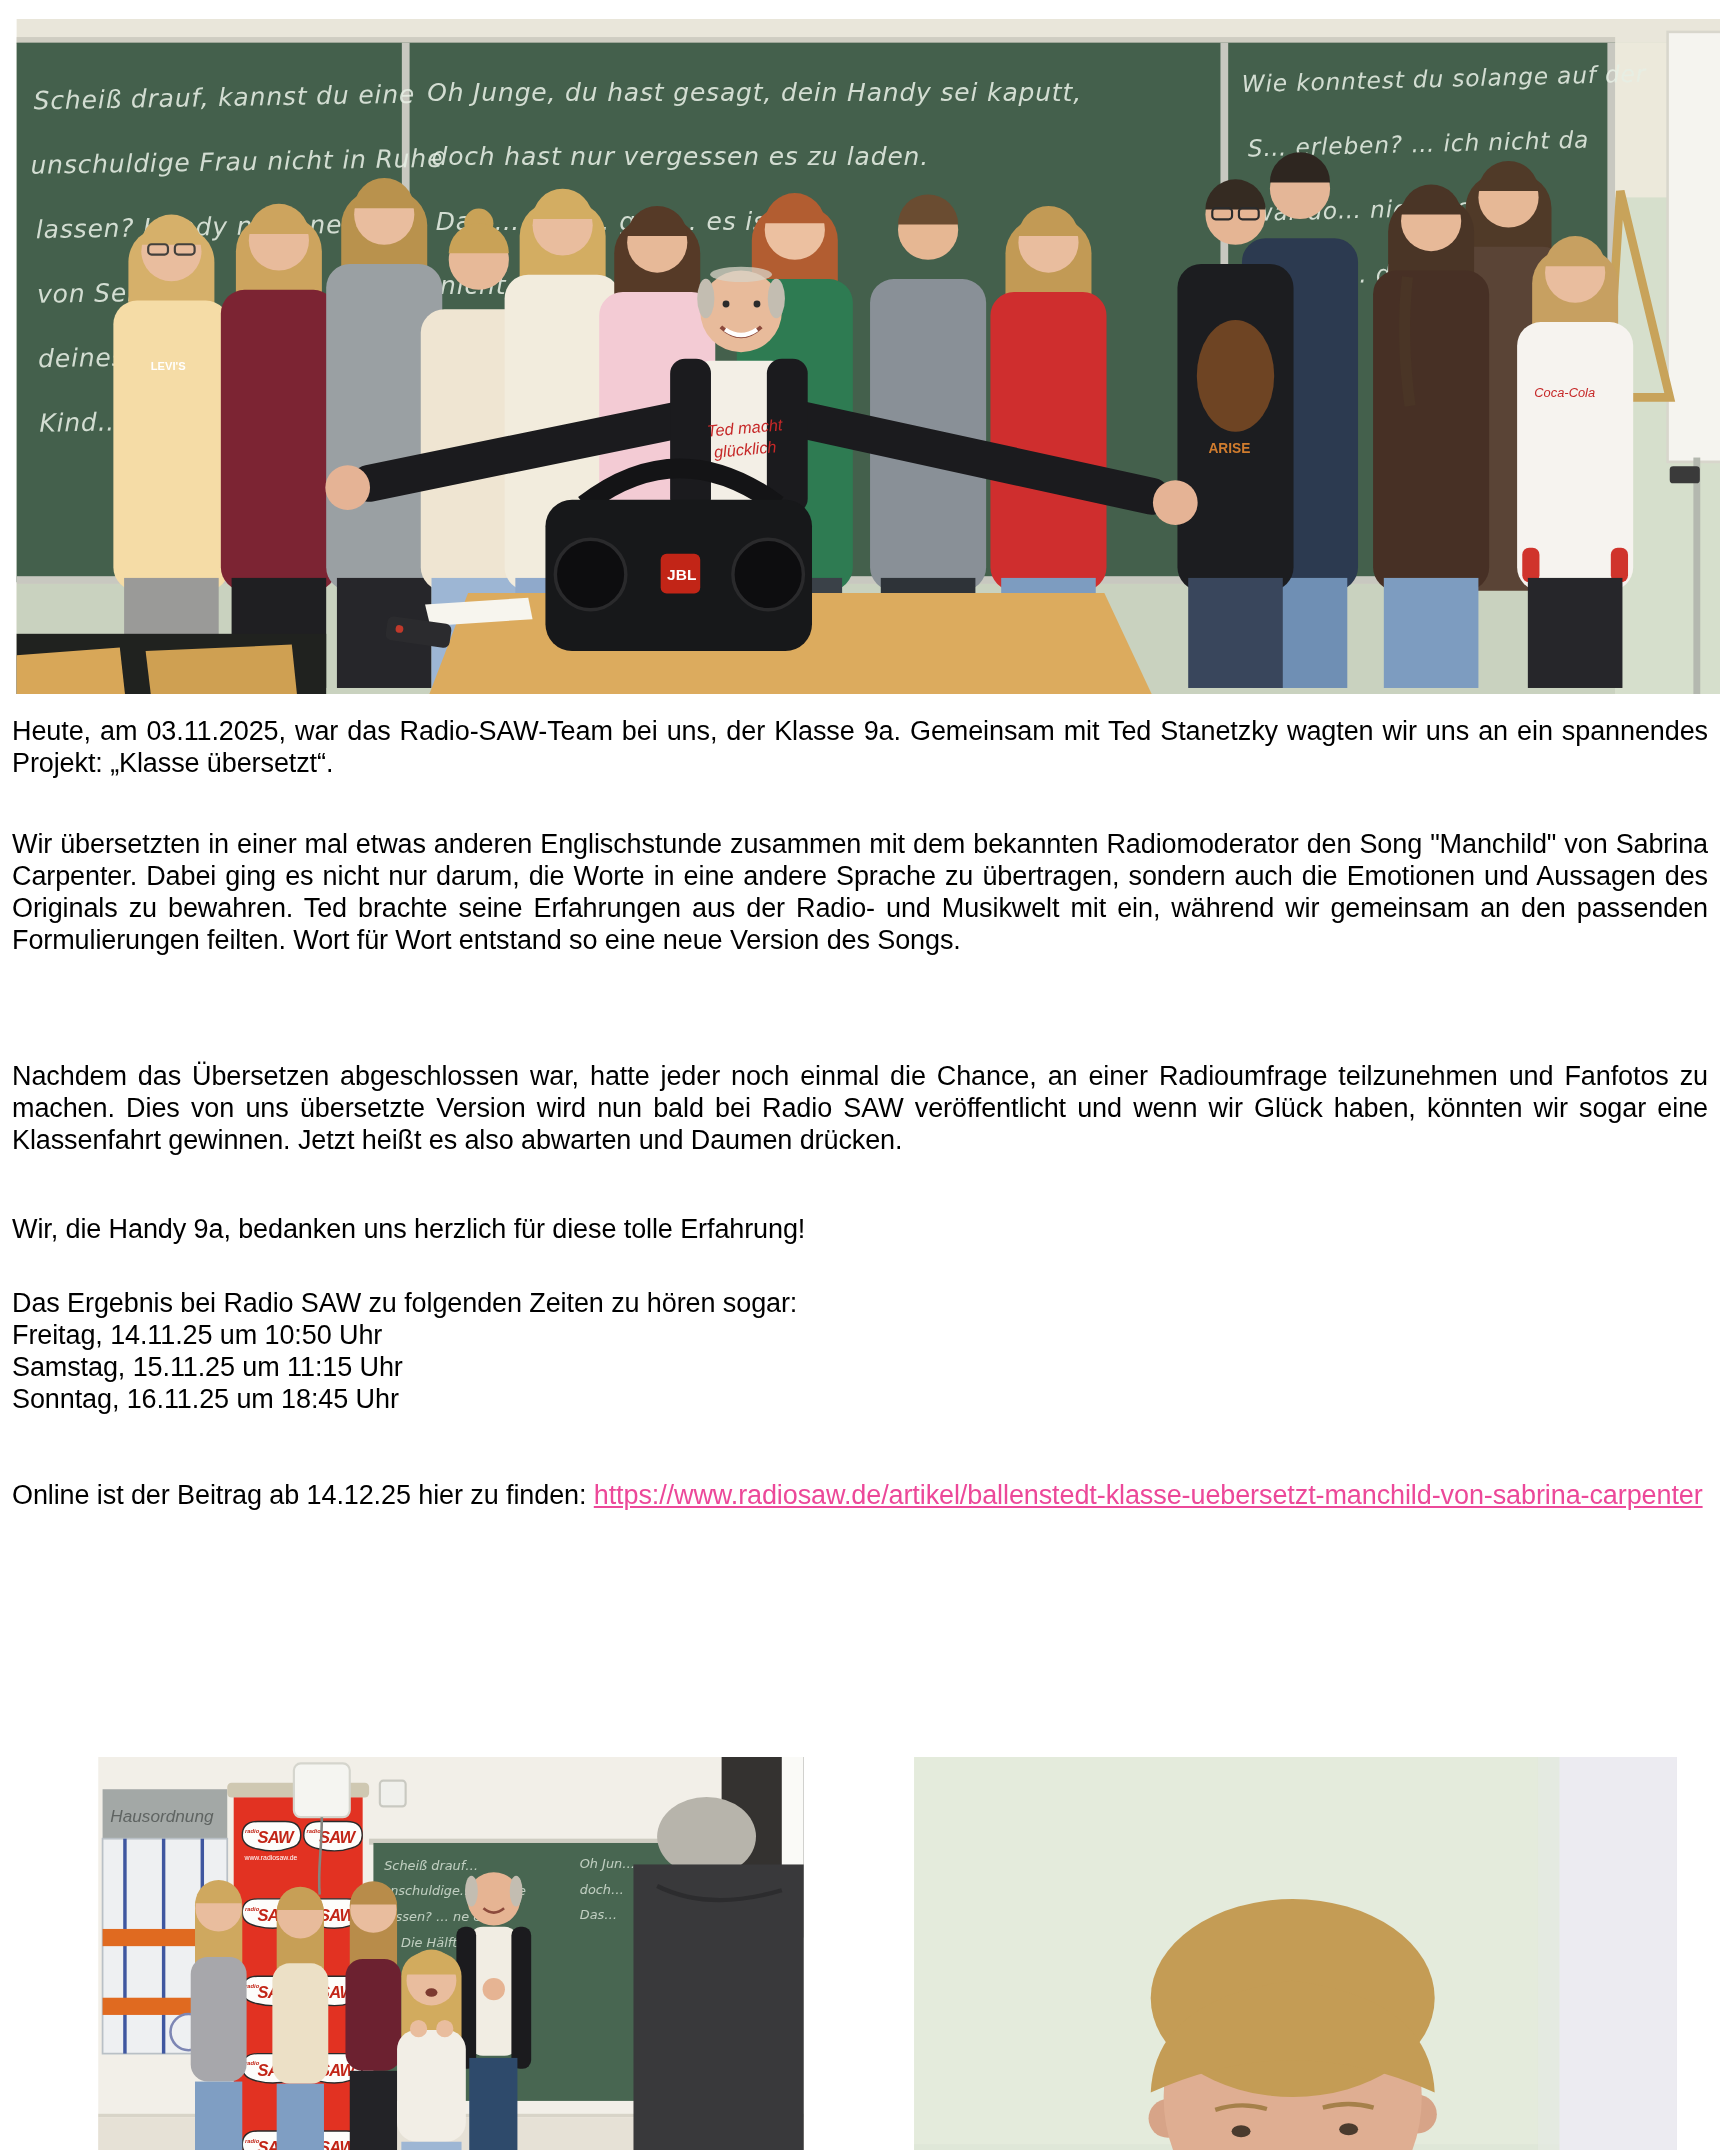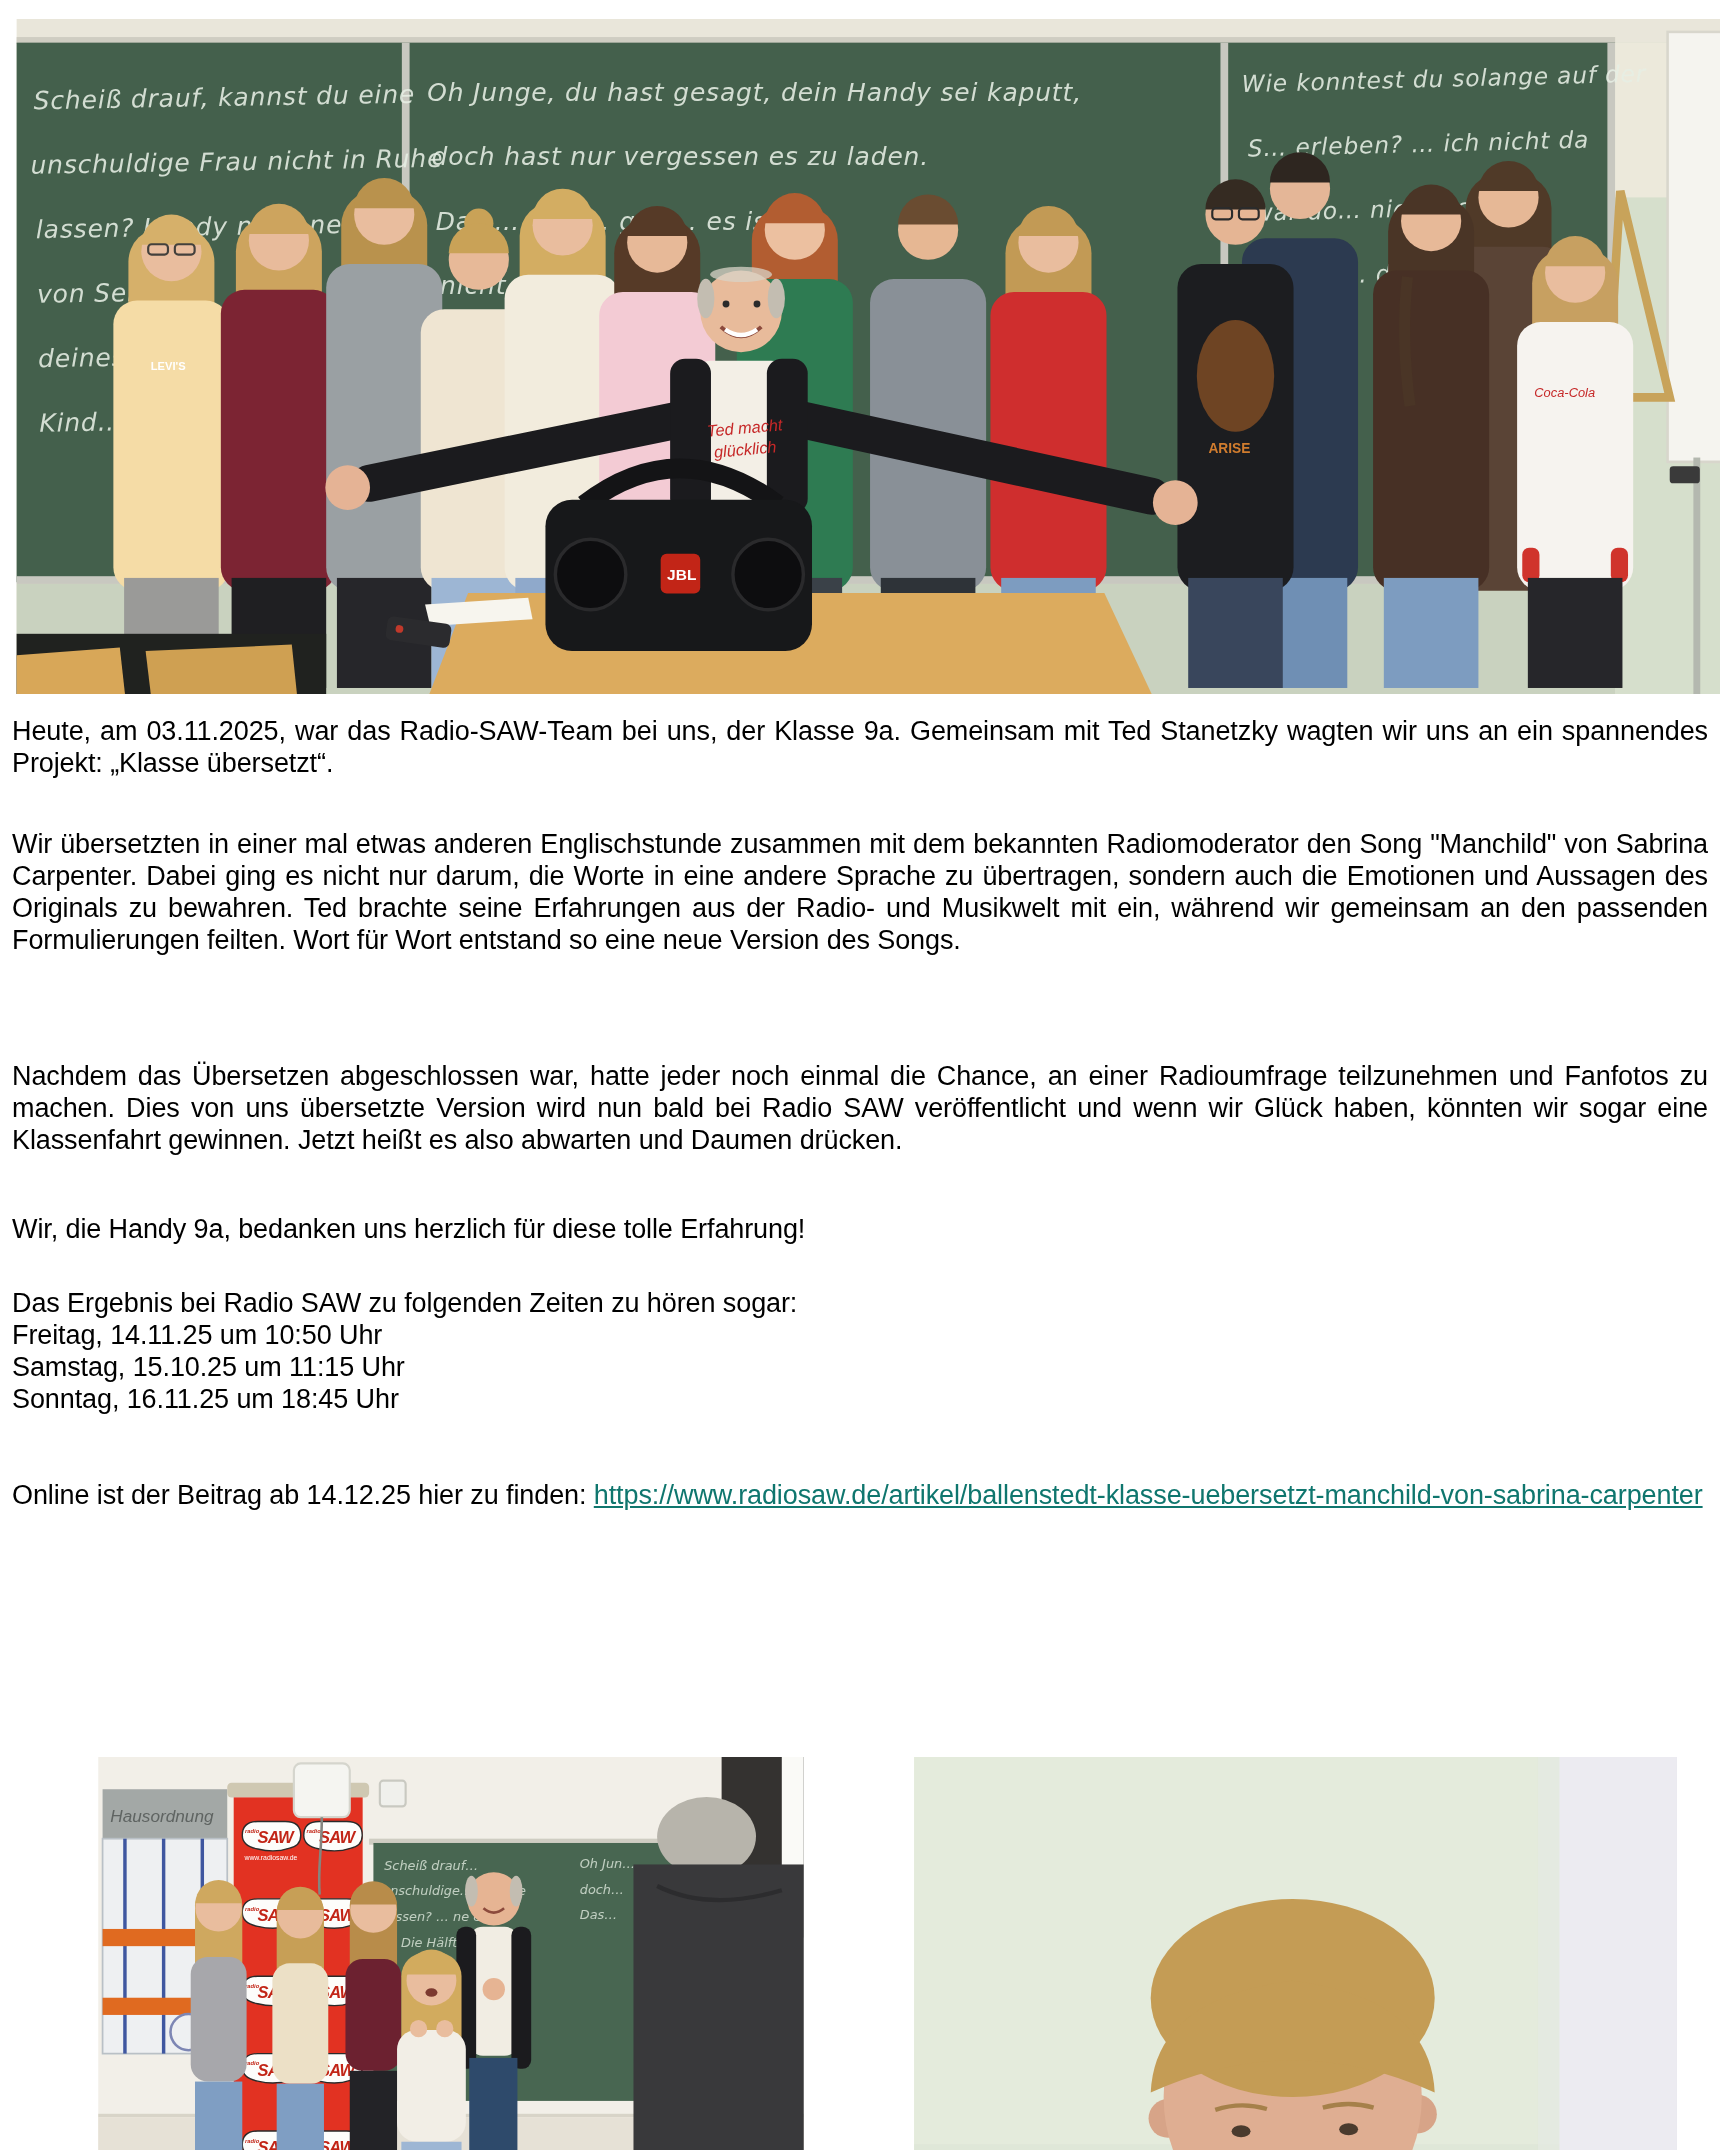--- a/index.html
+++ b/index.html
@@ -13,21 +13,21 @@
   #photo-a{left:82px;top:1741px;width:706px;height:469px;}
   #photo-c{left:898px;top:1741px;width:763px;height:1003px;}
   .doc{
     position:absolute;left:12px;top:715px;width:1696px;
     font-size:27px;line-height:32px;letter-spacing:-0.1px;
   }
   .doc p{margin:0 0 34px 0;text-align:justify;}
   .hgt1{height:40px;} .hgt2{height:79px;} .hgt3{height:119px;}
   .hgt4{height:158px;} .hgt5{height:198px;}
   .signature{margin-top:40px;text-align:left;}
-  a.doclink{color:#0f766e;text-decoration:underline;overflow-wrap:anywhere;cursor:pointer;}
+  a.doclink{color:#ec4899;text-decoration:underline;overflow-wrap:anywhere;cursor:pointer;}
   .chalk{font-family:"DejaVu Sans",sans-serif;font-style:italic;fill:#e7efe5;opacity:.88;}
   .chalk2{font-family:"DejaVu Sans",sans-serif;font-style:italic;fill:#dfe9dd;opacity:.8;}
 </style>
 </head>
 <body>
 
 <figure class="photo" id="photo-main">
 <svg viewBox="0 0 4000 1570" xmlns="http://www.w3.org/2000/svg">
   <defs>
     <g id="saw-pill">
@@ -238,21 +238,21 @@
 </figure>
 
 <section class="doc">
   <p class="hgt2">Heute, am 03.11.2025, war das Radio-SAW-Team bei uns, der Klasse 9a. Gemeinsam mit Ted Stanetzky wagten wir uns an ein spannendes Projekt: „Klasse übersetzt“.</p>
   <p class="hgt5">Wir übersetzten in einer mal etwas anderen Englischstunde zusammen mit dem bekannten Radiomoderator den Song "Manchild" von Sabrina Carpenter. Dabei ging es nicht nur darum, die Worte in eine andere Sprache zu übertragen, sondern auch die Emotionen und Aussagen des Originals zu bewahren. Ted brachte seine Erfahrungen aus der Radio- und Musikwelt mit ein, während wir gemeinsam an den passenden Formulierungen feilten. Wort für Wort entstand so eine neue Version des Songs.</p>
   <p class="hgt3">Nachdem das Übersetzen abgeschlossen war, hatte jeder noch einmal die Chance, an einer Radioumfrage teilzunehmen und Fanfotos zu machen. Dies von uns übersetzte Version wird nun bald bei Radio SAW veröffentlicht und wenn wir Glück haben, könnten wir sogar eine Klassenfahrt gewinnen. Jetzt heißt es also abwarten und Daumen drücken.</p>
   <p class="hgt1">Wir, die Handy 9a, bedanken uns herzlich für diese tolle  Erfahrung!</p>
   <p class="hgt4">
     <span>Das Ergebnis bei Radio SAW zu folgenden Zeiten zu hören sogar:</span><br>
     <span>Freitag, 14.11.25 um 10:50 Uhr</span><br>
-    <span>Samstag, 15.10.25 um 11:15 Uhr</span><br>
+    <span>Samstag, 15.11.25 um 11:15 Uhr</span><br>
     <span>Sonntag, 16.11.25 um 18:45 Uhr</span>
   </p>
   <p class="hgt2">
     <span>Online ist der Beitrag ab 14.12.25 hier zu finden: </span><a class="doclink" href="#">https://www.radiosaw.de/artikel/ballenstedt-klasse-uebersetzt-manchild-von-sabrina-carpenter</a>
   </p>
 </section>
 
 <figure class="photo" id="photo-a">
 <svg viewBox="0 0 1641 1091" xmlns="http://www.w3.org/2000/svg">
   <rect x="0" y="0" width="1641" height="1091" fill="#f2efe8"></rect>

